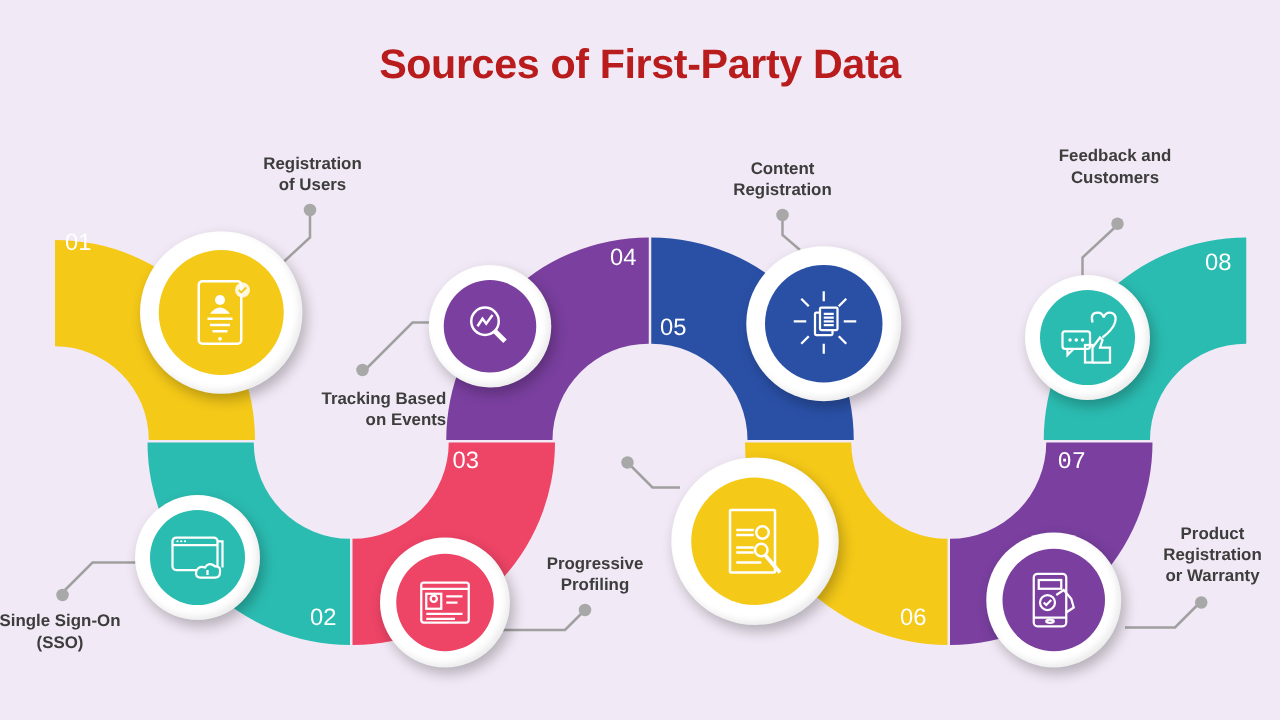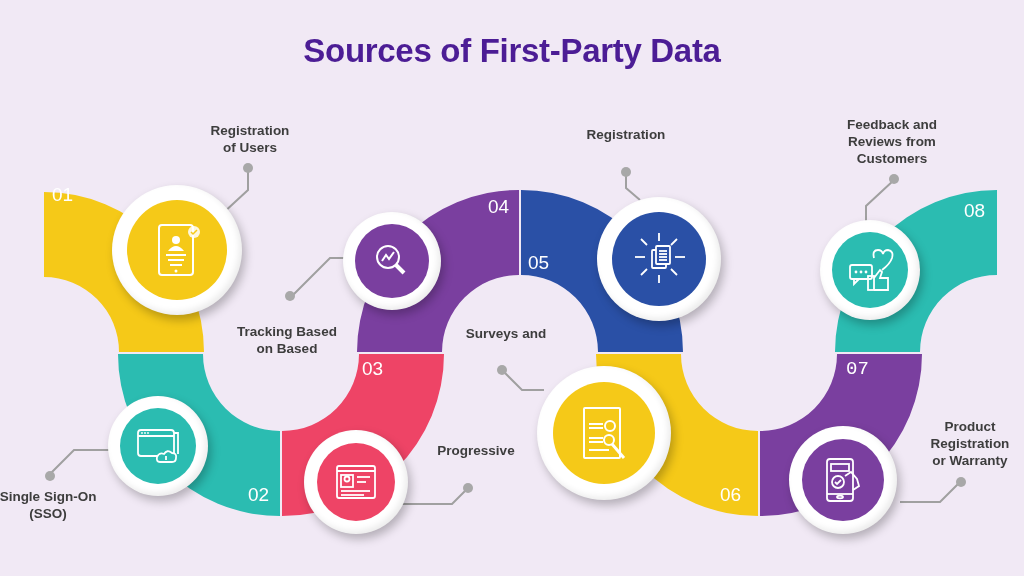--- a/index.html
+++ b/index.html
@@ -1,17 +1,17 @@
 <!DOCTYPE html>
 <html><head>
 <meta charset="utf-8">
 <style>
   html,body{margin:0;padding:0;}
   body{width:1024px;height:576px;overflow:hidden;background:#f1e9f5;font-family:"Liberation Sans",sans-serif;position:relative;}
-  .title{position:absolute;left:0;width:1024px;top:32px;text-align:center;font-size:33px;font-weight:bold;color:#4c1d95;letter-spacing:-0.3px;}
+  .title{position:absolute;left:0;width:1024px;top:32px;text-align:center;font-size:33px;font-weight:bold;color:#b91c1c;letter-spacing:-0.3px;}
   svg.snake{position:absolute;left:0;top:0;}
   .num{position:absolute;color:#fff;font-size:19px;}
   .lbl{position:absolute;color:#3d3d3d;font-size:13.5px;font-weight:bold;text-align:center;line-height:17px;width:140px;}
   .badge{position:absolute;border-radius:50%;background:#fff;box-shadow:3px 5px 10px rgba(0,0,0,0.25), inset -3px -3px 6px rgba(0,0,0,0.08);}
   .badge .inner{position:absolute;border-radius:50%;}
   .badge svg{position:absolute;left:0;top:0;width:100%;height:100%;}
 </style>
 </head>
 <body>
 
@@ -69,39 +69,39 @@
 <div class="lbl" style="left:180px;top:122px;">
   <div>Registration</div>
     <div>of Users</div>
 </div>
 <div class="lbl" style="left:-22px;top:488px;">
   <div>Single Sign-On</div>
     <div>(SSO)</div>
 </div>
 <div class="lbl" style="left:406px;top:442px;">
   <div>Progressive</div>
-</div>
-<div class="lbl" style="left:217px;top:323px;">
+    <div>Profiling</div>
+</div>
+<div class="lbl" style="left:217px;top:310px;text-align:right;">
   <div>Tracking Based</div>
-    <div>on Based</div>
+    <div>on Events</div>
 </div>
 <div class="lbl" style="left:556px;top:126px;">
+  <div>Content</div>
     <div>Registration</div>
 </div>
 <div class="lbl" style="left:436px;top:325px;">
-  <div>Surveys and</div>
 </div>
 <div class="lbl" style="left:900px;top:418px;">
   <div>Product</div>
     <div>Registration</div>
     <div>or Warranty</div>
 </div>
 <div class="lbl" style="left:822px;top:116px;">
   <div>Feedback and</div>
-    <div>Reviews from</div>
     <div>Customers</div>
 </div>
 
 <div class="badge" style="left:112px;top:185px;width:130px;height:130px;">
   <div class="inner" style="left:15px;top:15px;width:100px;height:100px;background:#f5c918;"></div>
   <svg viewBox="0 0 130 130">
     <g stroke="#fff" stroke-width="2" fill="none">
       <rect x="47" y="40" width="34" height="50" rx="3"></rect>
       <line x1="54" y1="70" x2="74" y2="70"></line>
         <line x1="56" y1="75" x2="72" y2="75"></line>

